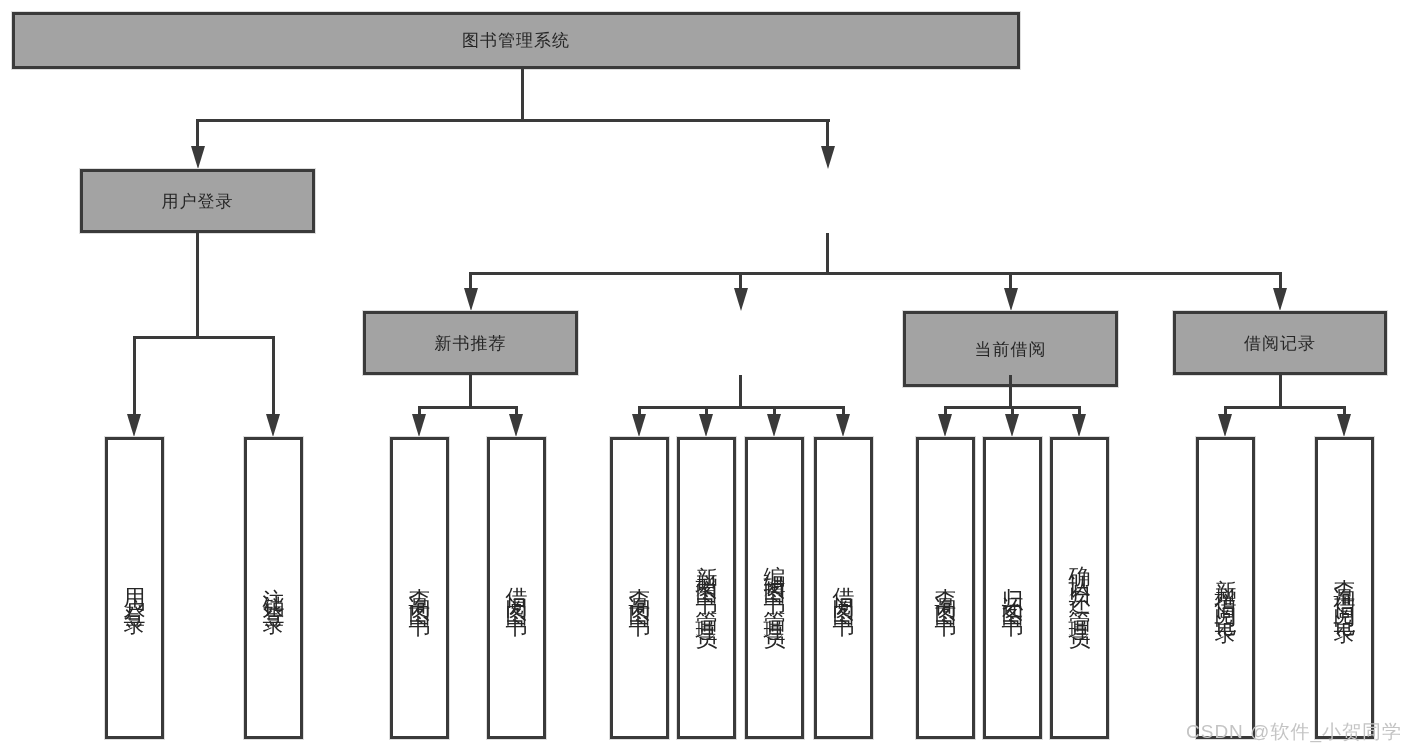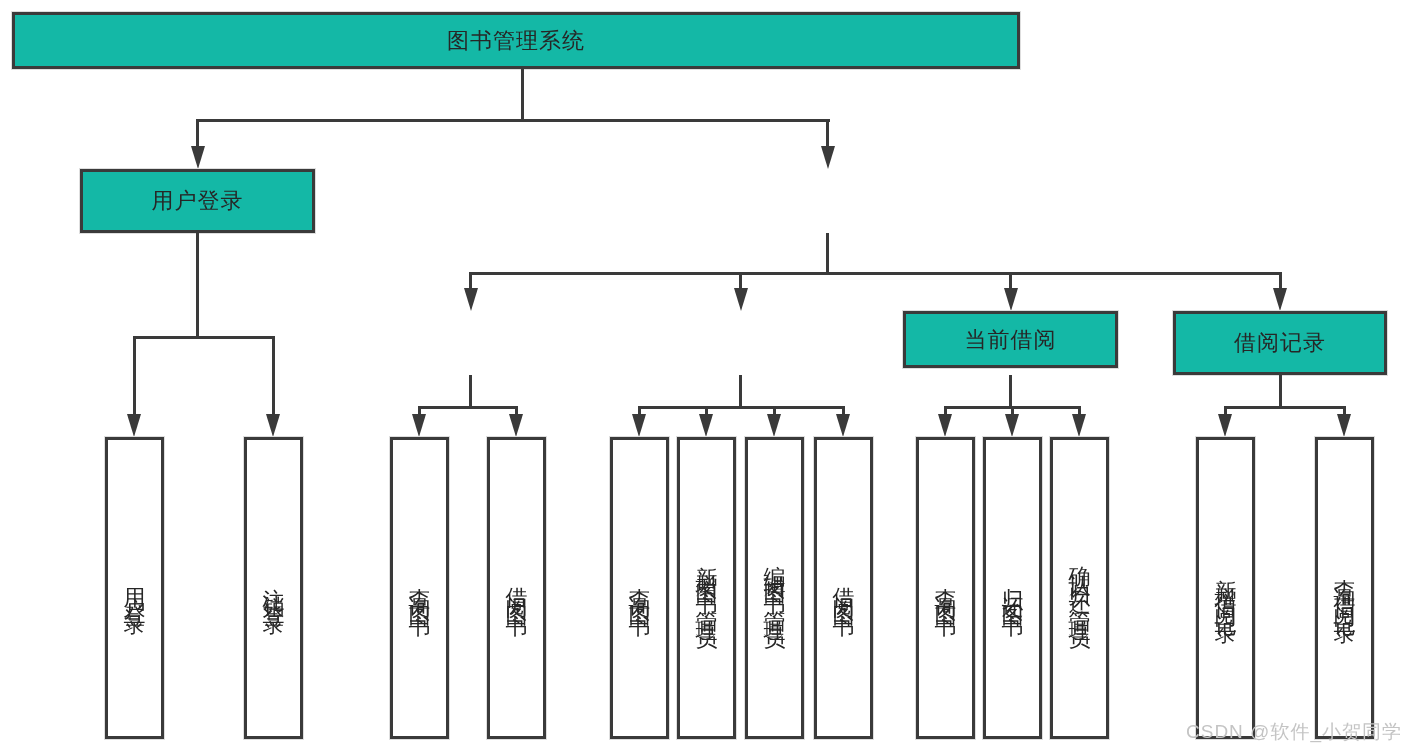--- a/index.html
+++ b/index.html
@@ -13,25 +13,25 @@
     height:747px;
     background:#ffffff;
     font-family:"Liberation Sans","DejaVu Sans",sans-serif;
     color:var(--text);
     overflow:hidden;
   }
   .hbox{
     position:absolute;
     border:3px solid var(--line);
     box-shadow:0 0 0 1px #dedede;
-    background:#14b8a6;
+    background:#a3a3a3;
     display:flex;
     align-items:center;
     justify-content:center;
-    font-size:22px;
+    font-size:17px;
     letter-spacing:1px;
     box-sizing:border-box;
     white-space:nowrap;
   }
   .vbox{
     position:absolute;
     border:3px solid var(--line);
     box-shadow:0 0 0 1px #dedede;
     background:#ffffff;
     display:flex;
@@ -94,21 +94,22 @@
   <div class="line hline" style="left:469px;top:272px;width:812px"></div>
   <div class="line vline" style="left:469px;top:272px;height:18px"></div>
   <div class="arrow" style="left:464px;top:288px"></div>
   <div class="line vline" style="left:739px;top:272px;height:18px"></div>
   <div class="arrow" style="left:734px;top:288px"></div>
   <div class="line vline" style="left:1009px;top:272px;height:18px"></div>
   <div class="arrow" style="left:1004px;top:288px"></div>
   <div class="line vline" style="left:1279px;top:272px;height:18px"></div>
   <div class="arrow" style="left:1273px;top:288px"></div>
 
-  <div class="hbox" style="left:903px;top:311px;width:215px;height:57px">当前借阅</div>
+  <div class="hbox" style="left:363px;top:311px;width:215px;height:64px">新书推荐</div>
+  <div class="hbox" style="left:903px;top:311px;width:215px;height:76px">当前借阅</div>
   <div class="hbox" style="left:1173px;top:311px;width:214px;height:64px">借阅记录</div>
 
   <div class="line vline" style="left:469px;top:375px;height:31px"></div>
   <div class="line hline" style="left:418px;top:406px;width:100px"></div>
   <div class="line vline" style="left:418px;top:406px;height:10px"></div>
   <div class="arrow" style="left:412px;top:414px"></div>
   <div class="line vline" style="left:515px;top:406px;height:10px"></div>
   <div class="arrow" style="left:509px;top:414px"></div>
 
   <div class="line vline" style="left:739px;top:375px;height:31px"></div>

